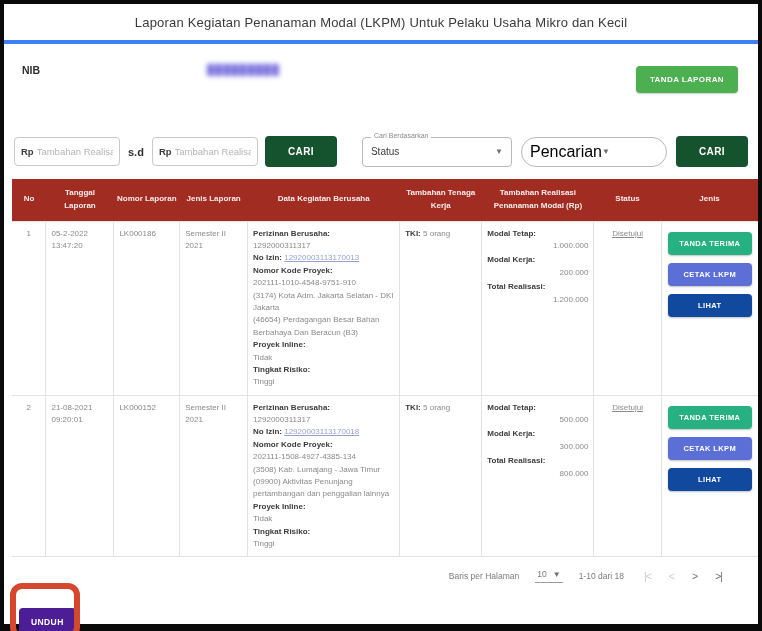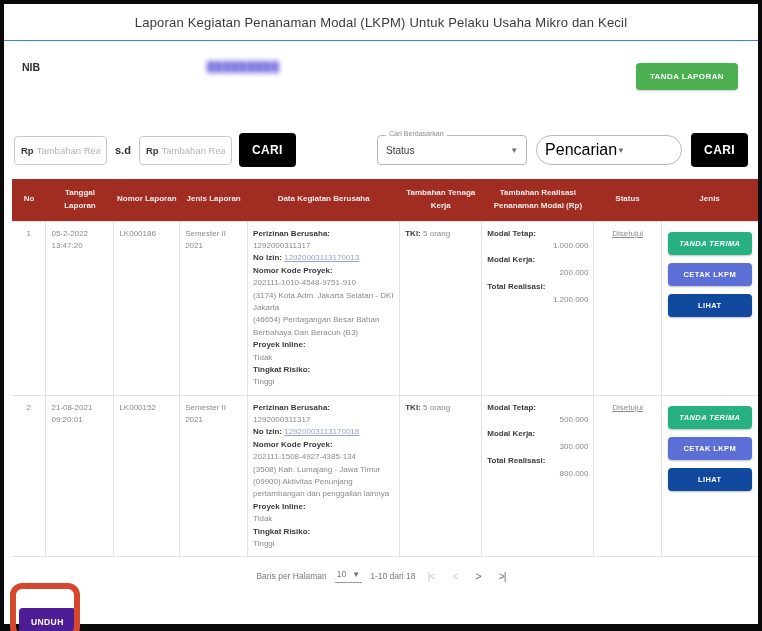--- a/index.html
+++ b/index.html
@@ -5,43 +5,43 @@
   * { margin:0; padding:0; box-sizing:border-box; }
   html,body { background:#888; }
   body { font-family:"Liberation Sans", sans-serif; }
   .frame {
     width:762px; height:631px; background:#fff; position:relative;
     border:4px solid #0a0a0a; border-bottom-width:7px; overflow:visible;
   }
   .page { position:relative; width:100%; height:100%; background:#fff; }
 
   
-  .titlebar { text-align:center; padding:11px 0 10px; border-bottom:1px solid #3b82f6; }
+  .titlebar { text-align:center; padding:11px 0 10px; border-bottom:4px solid #3b82f6; }
   .titlebar h1 { font-size:13px; font-weight:400; color:#3a3a3a; letter-spacing:.2px; }
 
   
   .info { position:relative; padding:20px 18px 6px; height:88px; }
   .info-row { display:flex; margin-bottom:12px; }
   .info-label { width:185px; font-size:10.5px; font-weight:bold; color:#2f2f2f; }
   .redact-dark { font-size:10px; color:#565672; filter:blur(2.5px); letter-spacing:1px; }
   .redact-link { font-size:10px; color:#7b72dd; background:#eef; filter:blur(2.5px); letter-spacing:1px; }
   .btn { border:none; border-radius:4px; color:#fff; font-weight:bold; cursor:pointer;
          font-family:"Liberation Sans",sans-serif; letter-spacing:.4px; }
   .btn-green { background:#4caf50; font-size:8px; padding:9px 14px; position:absolute; right:20px; top:22px; box-shadow:0 1px 2px rgba(0,0,0,.2); }
 
   
   .filters { display:flex; align-items:center; padding:4px 10px 12px; gap:7px; }
   .rp-input { display:flex; align-items:center; border:1px solid #c9c9c9; border-radius:4px;
-              height:29px; width:93px; padding:8px 6px; background:#fff;justify-content:space-between; }
+              height:29px; width:106px; padding:8px 6px; background:#fff;justify-content:space-between; }
   .rp-prefix { font-size:9.5px; color:#3b3b3b; font-weight:bold; margin-right:3px; }
   .rp-input input { border:none; outline:none; width:100%; font-size:9.5px; color:#555;
                     font-family:"Liberation Sans",sans-serif; }
   .rp-input input::placeholder { color:#b4b4b4; }
   .sd { font-size:11px; color:#2f2f2f; font-weight:bold; margin:0 1px; }
-  .btn-navy { background:#000000; font-size:12px; padding:10px 13px; }
+  .btn-navy { background:#14532d; font-size:10px; padding:10px 23px; }
   .filters-right { margin-left:auto; display:flex; align-items:center; gap:9px; }
   .fieldset-box { position:relative; border:1px solid #b9b9b9; border-radius:4px; height:30px;
                   width:150px; display:flex; align-items:center; padding:0 8px; }
   .fieldset-box legend { position:absolute; top:-6px; left:8px; background:#fff; padding:0 3px;
                          font-size:7px; color:#8a8a8a; }
   .fieldset-box .value { font-size:10px; color:#3b3b3b; flex:1; }
   .caret { font-size:8px; color:#6f6f6f; }
   .plain-box { position:relative; border:1px solid #b9b9b9; border-radius:15px; height:30px;
                width:146px; display:flex; align-items:center; padding:0 8px; }
 
@@ -57,27 +57,27 @@
   col.c-data{width:20.6%} col.c-tki{width:11.1%} col.c-modal{width:15.2%}
   col.c-status{width:9.1%} col.c-aksi{width:13.1%}
   .td-center { text-align:center; }
   .b { font-weight:bold; color:#3b3b3b; }
   .blk { display:block; }
   .izin-link { color:#98a2cc; text-decoration:underline; }
   .status-link { color:#8a8a8a; text-decoration:underline; font-size:8px; }
   .modal-val { display:block; text-align:right; color:#8a8a8a; margin-bottom:2px; }
   .aksi-stack { display:flex; flex-direction:column; gap:8px; align-items:center; padding-top:4px; }
   .btn-aksi { width:84px; padding:7px 0; font-size:7.5px; border-radius:4px; box-shadow:0 1px 2px rgba(0,0,0,.25); }
-  .bg-teal { background:#27b183;font-style:italic; }
+  .bg-teal { background:#27b183; }
   .bg-peri { background:#5c6fd6; }
   .bg-dnavy { background:#11499e; }
 
   
-  .pagination { display:flex; justify-content:center; align-items:center; gap:8px;
-                padding:12px 18px 6px; color:#7b7b7b; font-size:8.5px; }
+  .pagination { display:flex; justify-content:flex-end; align-items:center; gap:16px;
+                padding:12px 36px 6px; color:#7b7b7b; font-size:8.5px; }
   .rpp-select { display:flex; align-items:center; gap:6px; border-bottom:1px solid #9c9c9c;
                 padding:0 2px 3px; cursor:pointer; }
   .pg-nav { display:flex; align-items:center; gap:18px; margin-left:4px; }
   .pg-ico { font-size:10.5px; letter-spacing:-1px; cursor:pointer; }
   .disabled { color:#c9c9c9; }
   .enabled { color:#6f6f6f; }
 
   
   .unduh-zone { position:relative; height:40px; }
   .btn-unduh { position:absolute; left:15px; top:11px; background:#4c1d95; font-size:8.5px;

